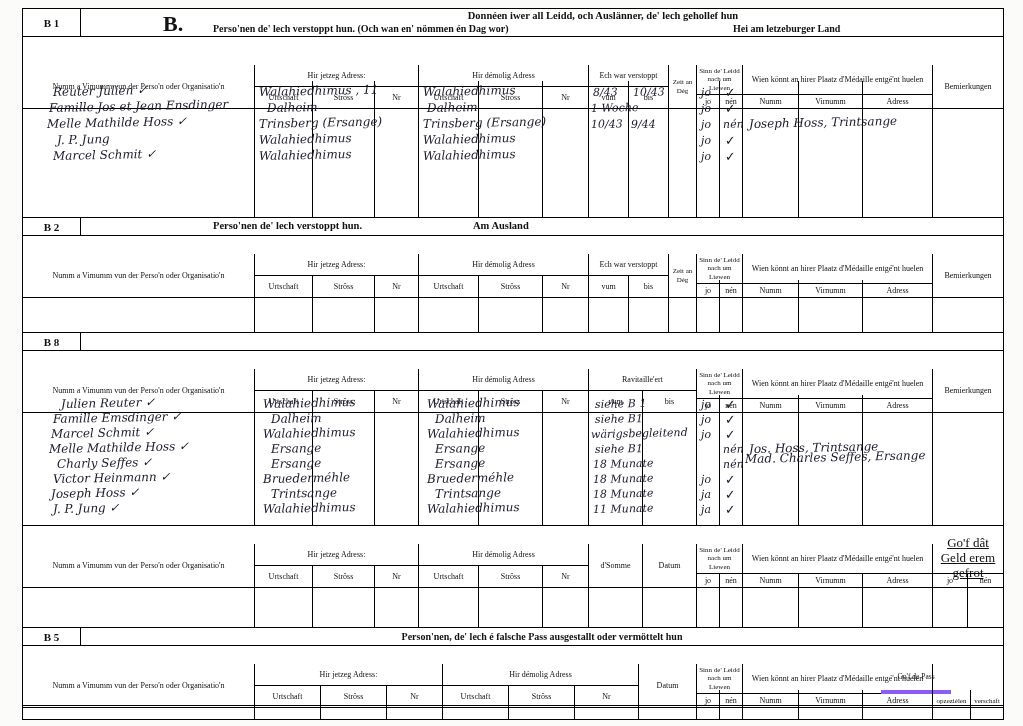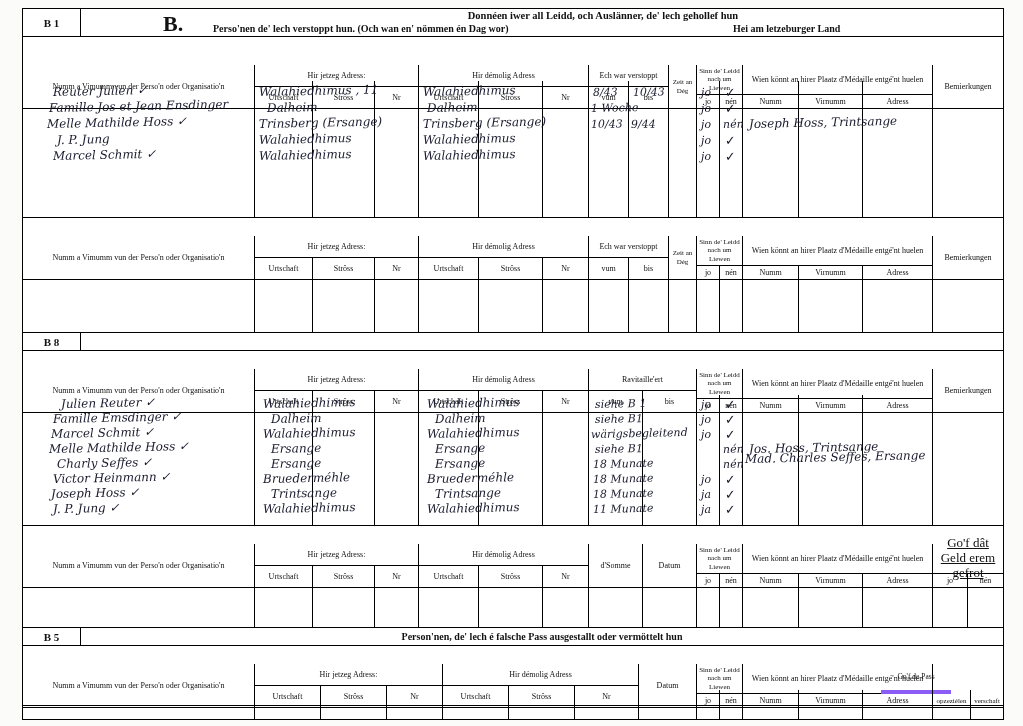--- a/index.html
+++ b/index.html
@@ -167,20 +167,25 @@
 
         <div class="hw" style="left:30px;top:68px;">Marcel Schmit ✓</div>
         <div class="hw" style="left:236px;top:68px;">Walahiedhimus</div>
         <div class="hw" style="left:400px;top:68px;">Walahiedhimus</div>
         <div class="hw small" style="left:678px;top:69px;">jo</div>
         <div class="hw tick" style="left:702px;top:68px;">✓</div>
       </div>
     </div>
 
     <div class="section" style="top:208px;height:115px;">
+      <div class="sec-header" style="height:18px;">
+        <div class="sec-code">B 2</div>
+        <div style="position:absolute;left:190px;top:2px;font-size:10.5px;font-weight:bold;">Perso'nen de' lech verstoppt hun.</div>
+        <div style="position:absolute;left:450px;top:2px;font-size:10.5px;font-weight:bold;">Am Ausland</div>
+      </div>
 
       <div class="colhead" style="top:18px;height:44px;">
         <div class="cell" style="left:0;width:232px;height:100%;">
             <div class="vmid" style="padding:0 4px;">Numm a Vimumm vun der Perso'n oder Organisatio'n</div>
           </div>
         <div class="cell" style="left:232px;width:164px;height:22px;border-bottom:1px solid #000;">
             <div class="vmid">Hir jetzeg Adress:</div>
           </div>
         <div class="cell" style="left:232px;top:22px;width:58px;height:22px;">
             <div class="vmid">Urtschaft</div>

